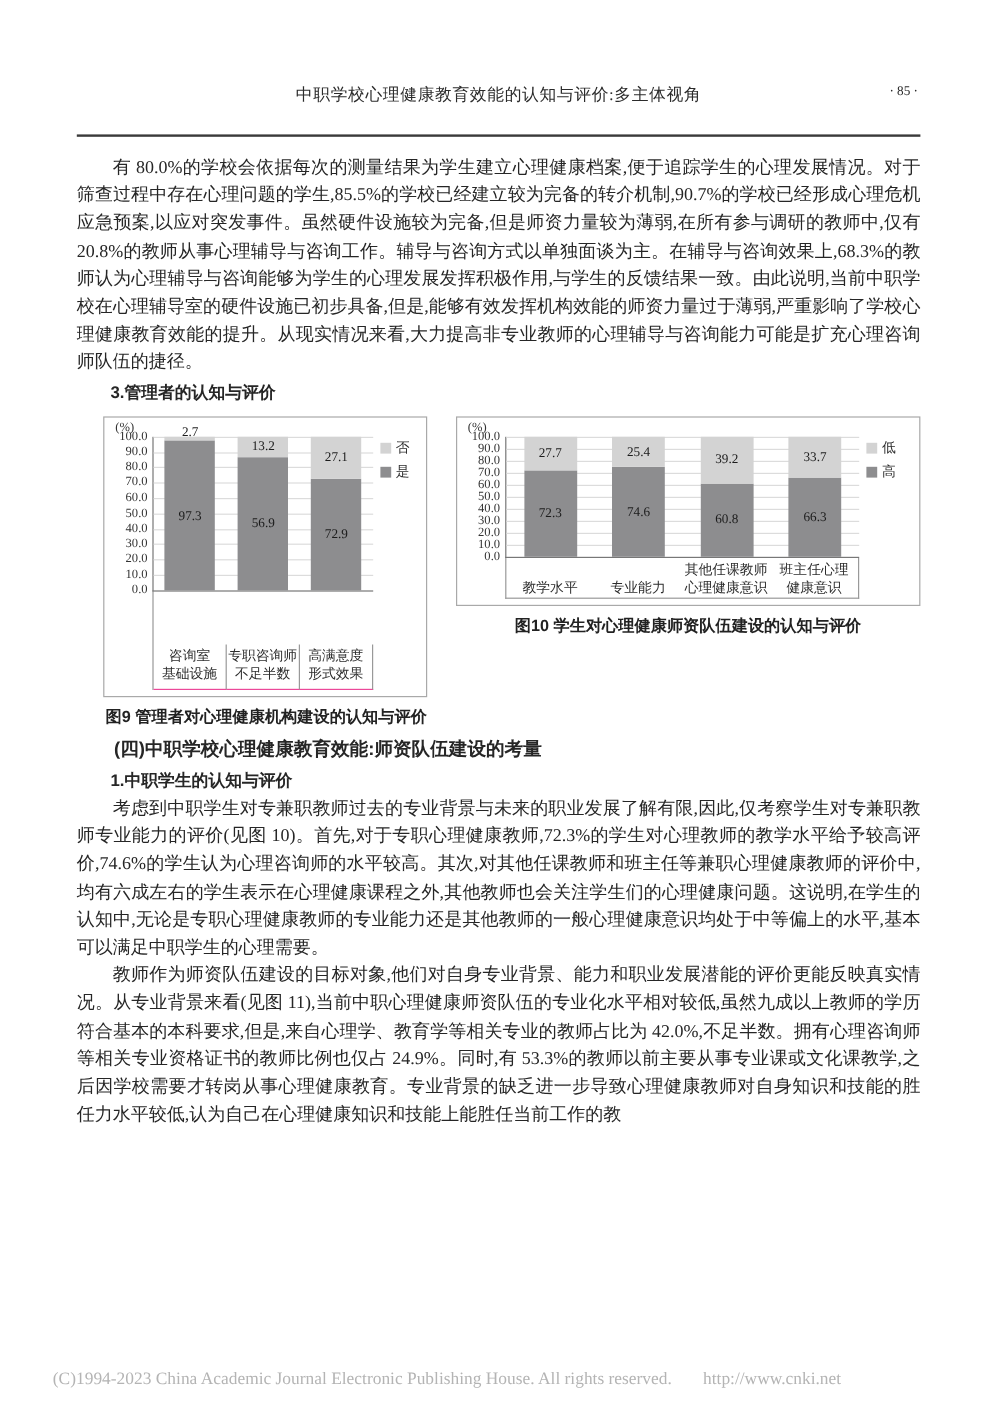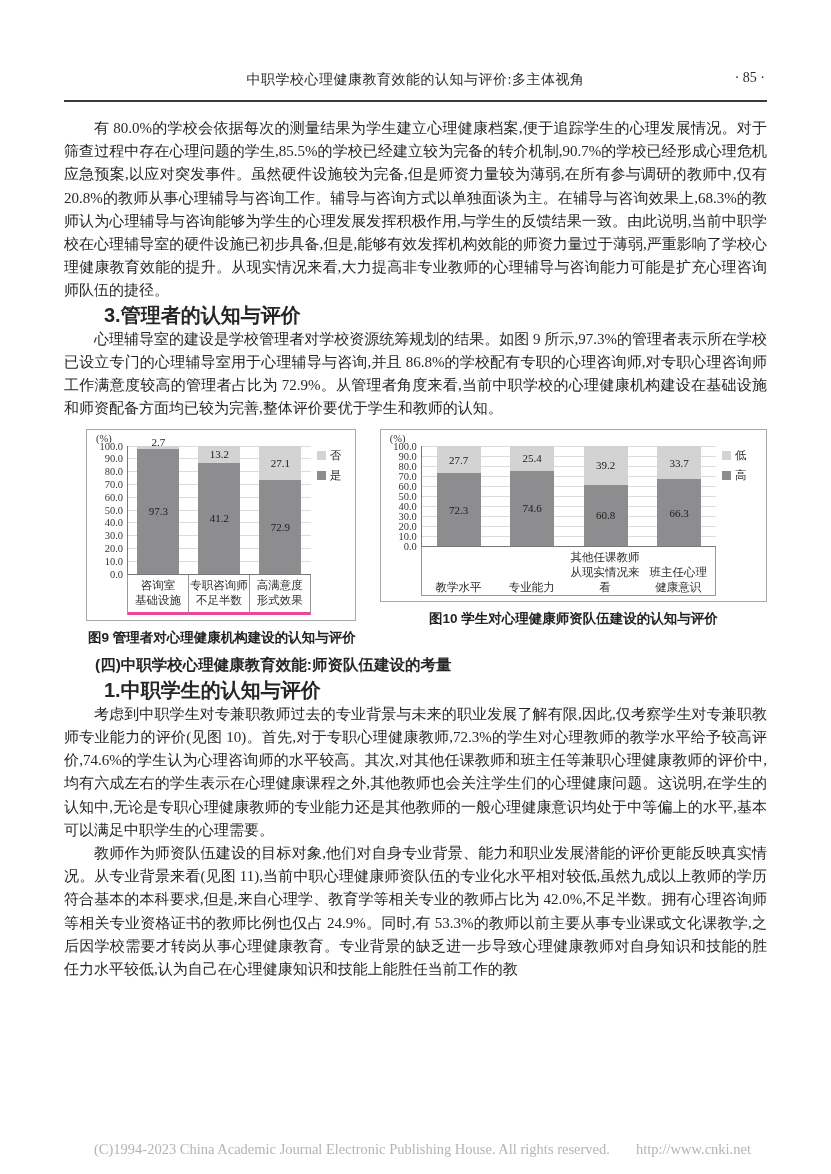--- a/index.html
+++ b/index.html
@@ -2,29 +2,29 @@
 <html><head>
 <meta charset="utf-8">
 <style>
   html,body{margin:0;padding:0;}
   body{width:831px;height:1174px;background:#ffffff;position:relative;overflow:hidden;
        font-family:"Liberation Serif","DejaVu Serif",serif;color:#262626;}
   .page{position:absolute;inset:0;}
 
   
   .header{margin:70px 64px 0 64px;position:relative;text-align:center;
-          border-bottom:2.5px solid #3a3a3a;padding-bottom:11px;}
+          border-bottom:2.5px solid #3a3a3a;padding-bottom:24px;}
   .header .title{font-size:14px;letter-spacing:.5px;color:#2b2b2b;}
-  .header .pagenum{position:absolute;right:2px;top:0;font-size:14px;color:#2b2b2b;}
+  .header .pagenum{position:absolute;right:2px;top:0;font-size:11px;color:#2b2b2b;}
 
   
   .bodytext{margin:15px 64px 0 64px;font-size:15px;line-height:23.2px;text-align:justify;}
   .bodytext p{margin:0;text-indent:2em;}
   .h-num{font-weight:bold;text-indent:2em;margin:1px 0;
-         font-family:"Liberation Sans","DejaVu Sans",sans-serif;font-size:20px;line-height:23.2px;}
+         font-family:"Liberation Sans","DejaVu Sans",sans-serif;font-size:14px;line-height:23.2px;}
   .h-sec{font-weight:bold;text-indent:2em;margin:2px 0;
          font-family:"Liberation Sans","DejaVu Sans",sans-serif;font-size:15.5px;line-height:24px;}
 
   
   .figures{margin:8px 64px 2px 86px;display:flex;gap:24px;align-items:flex-start;}
   .figure{display:flex;flex-direction:column;}
   .fig1{width:276px;}
   .fig2{width:398px;}
   .chart-box{border:1px solid #a9a9a9;background:#fff;position:relative;
              padding:16px 4px 5px 6px;}
@@ -39,52 +39,51 @@
   .f1 .plot{height:128px;} .f2 .plot{height:100px;}
   .grid{position:absolute;left:0;right:0;height:1px;background:#dcdcdc;}
   .bar{position:relative;height:100%;flex:none;}
   .f1 .bar{width:42px;} .f2 .bar{width:44px;}
   .seg{position:absolute;left:0;right:0;}
   .val{position:absolute;left:-8px;right:-8px;text-align:center;font-size:11px;color:#1c1c1c;line-height:12px;}
   .xaxis{font-size:11.5px;color:#2d2d2d;
          font-family:"Liberation Serif","DejaVu Serif",serif;}
   .cat-row{display:flex;align-items:flex-end;}
   .cat-row.cells{border-left:1px solid #999;}
-  .cat-row.cells .cat{border-right:1px solid #999;border-bottom:3px solid #ec4899;}
+  .cat-row.cells .cat{border-right:1px solid #999;border-bottom:1px solid #ec4899;margin-top:44px;}
   .cat{flex:1;text-align:center;padding:3px 0 4px 0;line-height:15px;}
   .xaxis.boxed{border:1px solid #999;border-top:none;}
   .xaxis.boxed .cat{border:none;padding-bottom:0;}
   .xlabel{text-align:center;padding:6px 0 5px 0;line-height:13px;}
   .legendcol{flex:none;padding:2px 0 0 6px;}
   .f1 .legendcol{width:34px;} .f2 .legendcol{width:40px;}
   .lg-item{display:flex;align-items:center;gap:4px;margin-bottom:5px;font-size:11.5px;color:#2d2d2d;}
   .sw{width:9px;height:9px;flex:none;display:inline-block;}
   .fig-caption{margin-top:8px;text-align:center;font-weight:bold;font-size:13.5px;
                font-family:"Liberation Sans","DejaVu Sans",sans-serif;color:#222;white-space:nowrap;}
   .fig1 .fig-caption{text-align:left;margin-left:2px;}
 
   
   .footer{position:absolute;left:44px;right:30px;bottom:16px;font-size:14.5px;color:#b4b4b4;
-          font-family:"Liberation Serif","DejaVu Serif",serif;text-align:center;}
+          font-family:"Liberation Serif","DejaVu Serif",serif;}
   .footer .url{margin-left:26px;}
 </style>
 </head>
 <body>
 
 <div class="page">
 
   <div class="header">
     <span class="title">中职学校心理健康教育效能的认知与评价:多主体视角</span>
     <span class="pagenum">· 85 ·</span>
   </div>
 
   <div class="bodytext">
     <p>有 80.0%的学校会依据每次的测量结果为学生建立心理健康档案,便于追踪学生的心理发展情况。对于筛查过程中存在心理问题的学生,85.5%的学校已经建立较为完备的转介机制,90.7%的学校已经形成心理危机应急预案,以应对突发事件。虽然硬件设施较为完备,但是师资力量较为薄弱,在所有参与调研的教师中,仅有 20.8%的教师从事心理辅导与咨询工作。辅导与咨询方式以单独面谈为主。在辅导与咨询效果上,68.3%的教师认为心理辅导与咨询能够为学生的心理发展发挥积极作用,与学生的反馈结果一致。由此说明,当前中职学校在心理辅导室的硬件设施已初步具备,但是,能够有效发挥机构效能的师资力量过于薄弱,严重影响了学校心理健康教育效能的提升。从现实情况来看,大力提高非专业教师的心理辅导与咨询能力可能是扩充心理咨询师队伍的捷径。</p>
     <div class="h-num">3.管理者的认知与评价</div>
-    <p>心理辅导室的建设是学校管理者对学校资源统筹规划的结果。如图 9 所示,97.3%的管理者表示所在学校已设立专门的心理辅导室用于心理辅导与咨询,并且 86.8%的学校配有专职的心理咨询师,对专职心理咨询师工作满意度较高的管理者占比为 72.9%。从管理者角度来看,当前中职学校的心理健康机构建设在基础设施和师资配备方面均已较为完善,整体评价要优于学生和教师的认知。</p>
   </div>
 
   <div class="figures">
 
     <div class="figure fig1 f1">
       <div class="chart-box">
         <div class="unit">(%)</div>
         <div class="chart-row">
           <div class="ycol">
               <div class="tick" style="top: 0%;">100.0</div>
@@ -112,21 +111,21 @@
                 <div class="grid" style="top: 80%;"></div>
                 <div class="grid" style="top: 90%;"></div>
                 <div class="bar">
                   <div class="seg" style="bottom: 0%; height: 97.3%; background: rgb(141, 141, 143);"></div>
                   <div class="val" style="bottom: 48.65%; transform: translateY(50%);">97.3</div>
                   <div class="seg" style="bottom: 97.3%; height: 2.7%; background: rgb(211, 211, 211);"></div>
                   <div class="val" style="bottom: 100%; transform: translateY(18%);">2.7</div>
                 </div>
                 <div class="bar">
                   <div class="seg" style="bottom: 0%; height: 86.8%; background: rgb(141, 141, 143);"></div>
-                  <div class="val" style="bottom: 43.4%; transform: translateY(50%);">41.2</div>
+                  <div class="val" style="bottom: 43.4%; transform: translateY(50%);">56.9</div>
                   <div class="seg" style="bottom: 86.8%; height: 13.2%; background: rgb(211, 211, 211);"></div>
                   <div class="val" style="bottom: 93.4%; transform: translateY(50%);">13.2</div>
                 </div>
                 <div class="bar">
                   <div class="seg" style="bottom: 0%; height: 72.9%; background: rgb(141, 141, 143);"></div>
                   <div class="val" style="bottom: 36.45%; transform: translateY(50%);">72.9</div>
                   <div class="seg" style="bottom: 72.9%; height: 27.1%; background: rgb(211, 211, 211);"></div>
                   <div class="val" style="bottom: 86.45%; transform: translateY(50%);">27.1</div>
                 </div>
               </div>
@@ -219,21 +218,21 @@
             <div class="xaxis boxed">
                 <div class="cat-row">
                   <div class="cat">
                     <div>教学水平</div>
                   </div>
                   <div class="cat">
                     <div>专业能力</div>
                   </div>
                   <div class="cat">
                     <div>其他任课教师</div>
-                    <div>从现实情况来看</div>
+                    <div>心理健康意识</div>
                   </div>
                   <div class="cat">
                     <div>班主任心理</div>
                     <div>健康意识</div>
                   </div>
                 </div>
               </div>
           </div>
           <div class="legendcol">
               <div class="lg-item">

